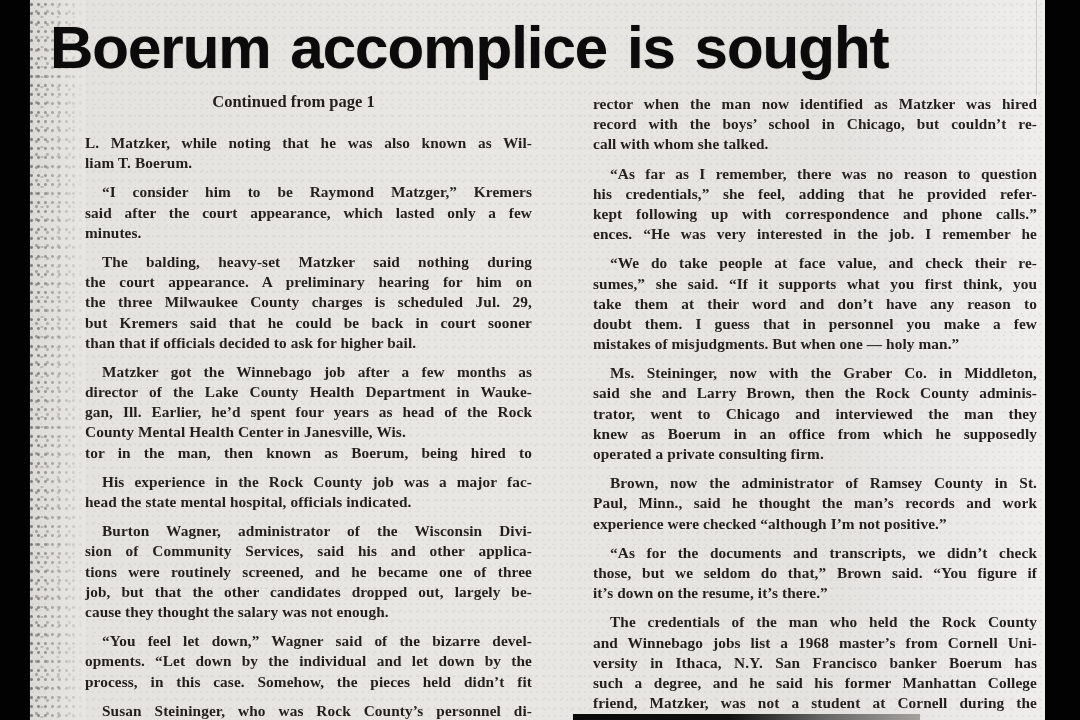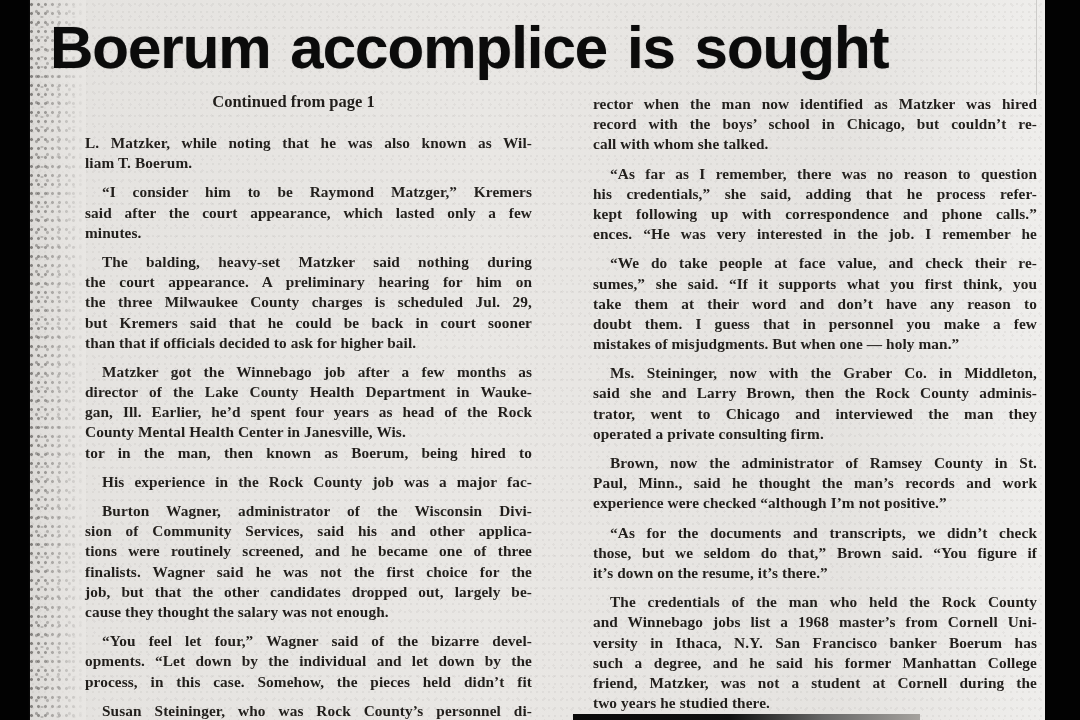--- a/index.html
+++ b/index.html
@@ -79,50 +79,51 @@
         <div class="tline">the court appearance. A preliminary hearing for him on</div>
         <div class="tline">the three Milwaukee County charges is scheduled Jul. 29,</div>
         <div class="tline">but Kremers said that he could be back in court sooner</div>
         <div class="tline end">than that if officials decided to ask for higher bail.</div>
         <div class="tline indent">Matzker got the Winnebago job after a few months as</div>
         <div class="tline">director of the Lake County Health Department in Wauke-</div>
         <div class="tline">gan, Ill. Earlier, he’d spent four years as head of the Rock</div>
         <div class="tline end">County Mental Health Center in Janesville, Wis.</div>
         <div class="tline">tor in the man, then known as Boerum, being hired to</div>
         <div class="tline indent">His experience in the Rock County job was a major fac-</div>
+        <div class="tline end">head the state mental hospital, officials indicated.</div>
         <div class="tline indent">Burton Wagner, administrator of the Wisconsin Divi-</div>
         <div class="tline">sion of Community Services, said his and other applica-</div>
         <div class="tline">tions were routinely screened, and he became one of three</div>
-        <div class="tline">finalists. Wagner said he was not the first choice for the</div>
         <div class="tline">job, but that the other candidates dropped out, largely be-</div>
         <div class="tline end">cause they thought the salary was not enough.</div>
-        <div class="tline indent">“You feel let four,” Wagner said of the bizarre devel-</div>
+        <div class="tline indent">“You feel let down,” Wagner said of the bizarre devel-</div>
         <div class="tline">opments. “Let down by the individual and let down by the</div>
         <div class="tline">process, in this case. Somehow, the pieces held didn’t fit</div>
         <div class="tline indent">Susan Steininger, who was Rock County’s personnel di-</div>
       </div>
   </div>
 
   <div class="col col-right">
     <div class="body">
         <div class="tline">rector when the man now identified as Matzker was hired</div>
         <div class="tline">record with the boys’ school in Chicago, but couldn’t re-</div>
         <div class="tline end">call with whom she talked.</div>
         <div class="tline indent">“As far as I remember, there was no reason to question</div>
-        <div class="tline">his credentials,” she said, adding that he process refer-</div>
+        <div class="tline">his credentials,” she feel, adding that he provided refer-</div>
         <div class="tline">kept following up with correspondence and phone calls.”</div>
         <div class="tline">ences. “He was very interested in the job. I remember he</div>
         <div class="tline indent">“We do take people at face value, and check their re-</div>
         <div class="tline">sumes,” she said. “If it supports what you first think, you</div>
         <div class="tline">take them at their word and don’t have any reason to</div>
         <div class="tline">doubt them. I guess that in personnel you make a few</div>
         <div class="tline end">mistakes of misjudgments. But when one — holy man.”</div>
         <div class="tline indent">Ms. Steininger, now with the Graber Co. in Middleton,</div>
         <div class="tline">said she and Larry Brown, then the Rock County adminis-</div>
         <div class="tline">trator, went to Chicago and interviewed the man they</div>
+        <div class="tline">knew as Boerum in an office from which he supposedly</div>
         <div class="tline end">operated a private consulting firm.</div>
         <div class="tline indent">Brown, now the administrator of Ramsey County in St.</div>
         <div class="tline">Paul, Minn., said he thought the man’s records and work</div>
         <div class="tline end">experience were checked “although I’m not positive.”</div>
         <div class="tline indent">“As for the documents and transcripts, we didn’t check</div>
         <div class="tline">those, but we seldom do that,” Brown said. “You figure if</div>
         <div class="tline end">it’s down on the resume, it’s there.”</div>
         <div class="tline indent">The credentials of the man who held the Rock County</div>
         <div class="tline">and Winnebago jobs list a 1968 master’s from Cornell Uni-</div>
         <div class="tline">versity in Ithaca, N.Y. San Francisco banker Boerum has</div>

